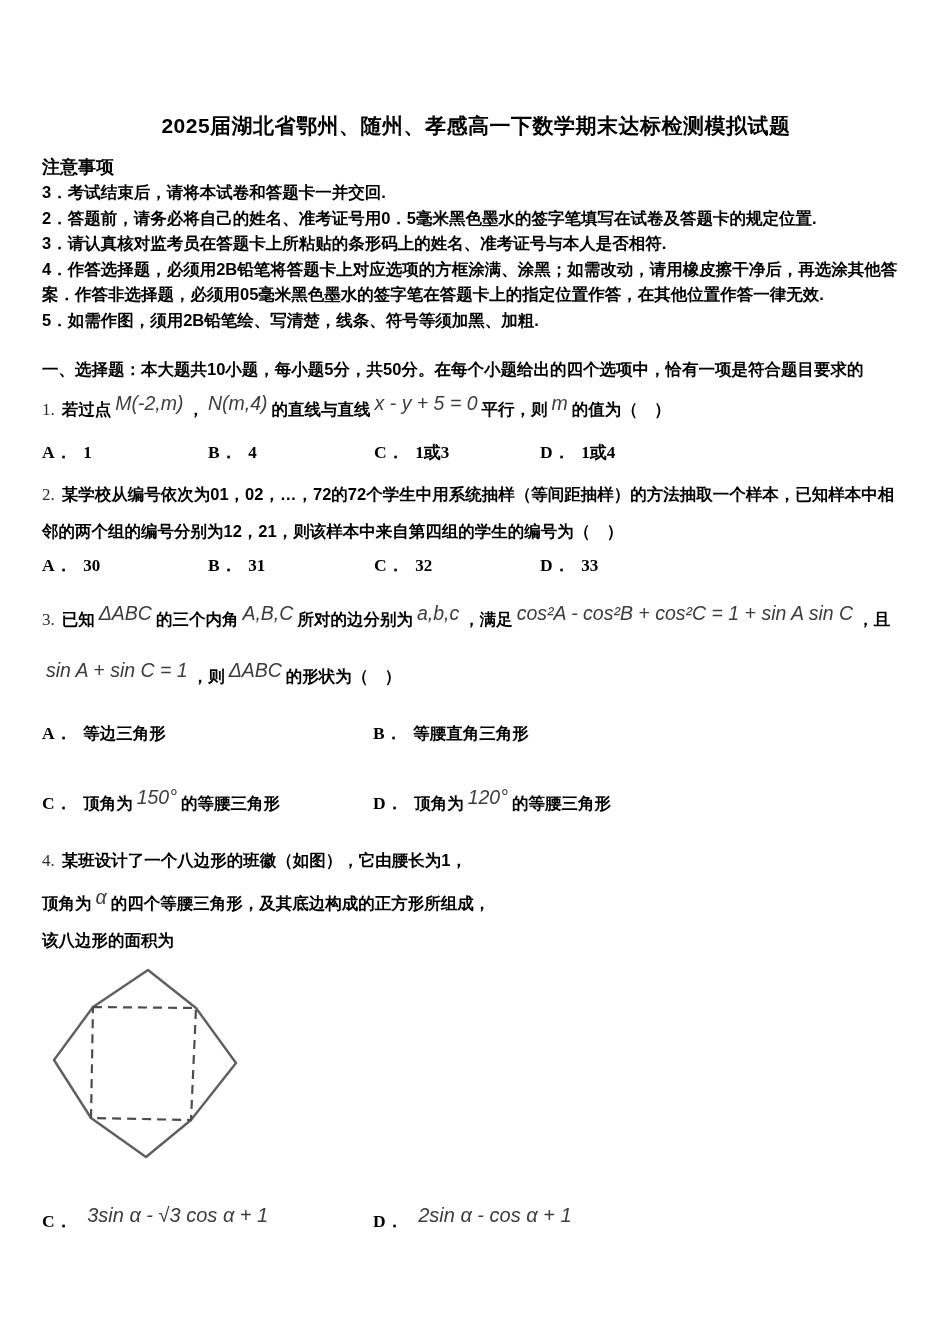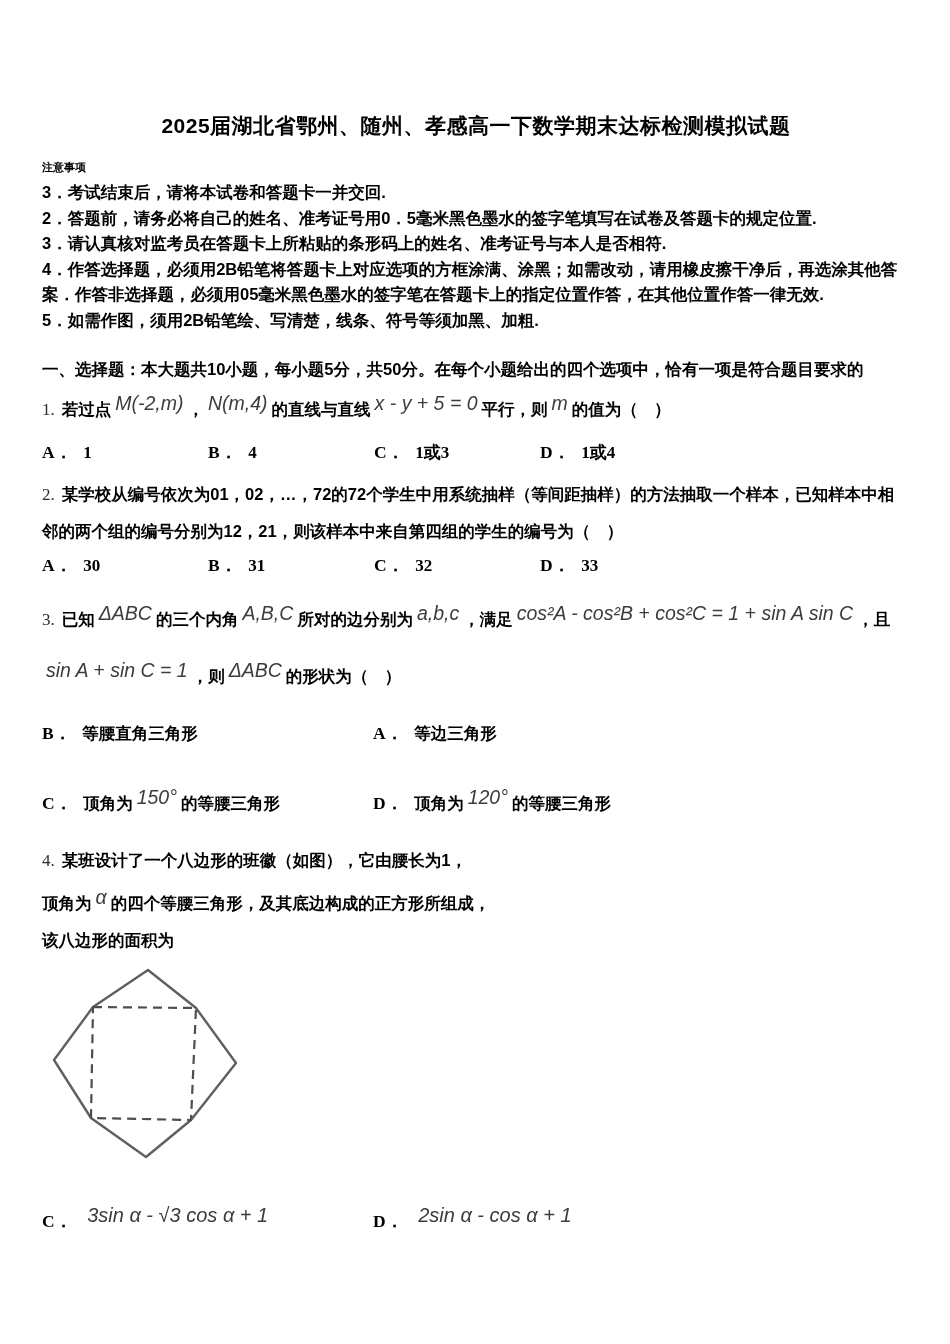--- a/index.html
+++ b/index.html
@@ -19,21 +19,21 @@
   .title {
     padding-top: 110px;
     text-align: center;
     font-size: 21px;
     line-height: 32px;
     letter-spacing: 0.5px;
   }
 
   .notice-heading {
     margin-top: 12px;
-    font-size: 11px;
+    font-size: 18px;
     line-height: 26px;
   }
   .notice-item {
     font-size: 16.5px;
     line-height: 25.5px;
   }
 
   .section-heading {
     margin-top: 24px;
     font-size: 16.5px;
@@ -145,22 +145,22 @@
   </div>
 
   <div class="q3-block">
     <div class="qline">
       <span class="qnum">3.</span><span>已知</span><span class="math">ΔABC</span><span>的三个内角</span><span class="math">A,B,C</span><span>所对的边分别为</span><span class="math">a,b,c</span><span>，满足</span><span class="math">cos²A - cos²B + cos²C = 1 + sin A sin C</span><span>，且</span>
     </div>
     <div class="qline q3-line2">
       <span class="math">sin A + sin C = 1</span><span>，则</span><span class="math">ΔABC</span><span>的形状为（　）</span>
     </div>
     <div class="options-row cols2 q3-options-ab">
+      <div class="opt"><span class="opt-letter">A．</span><span class="opt-zh">等边三角形</span><span class="math"></span><span class="opt-zh"></span></div>
       <div class="opt"><span class="opt-letter">B．</span><span class="opt-zh">等腰直角三角形</span><span class="math"></span><span class="opt-zh"></span></div>
-      <div class="opt"><span class="opt-letter">A．</span><span class="opt-zh">等边三角形</span><span class="math"></span><span class="opt-zh"></span></div>
     </div>
     <div class="options-row cols2 q3-options-cd">
       <div class="opt"><span class="opt-letter">C．</span><span class="opt-zh">顶角为</span><span class="math">150°</span><span class="opt-zh">的等腰三角形</span></div>
       <div class="opt"><span class="opt-letter">D．</span><span class="opt-zh">顶角为</span><span class="math">120°</span><span class="opt-zh">的等腰三角形</span></div>
     </div>
   </div>
 
   <div class="q4-block">
     <div class="qline">
       <span class="qnum">4.</span><span>某班设计了一个八边形的班徽（如图），它由腰长为1，</span>

